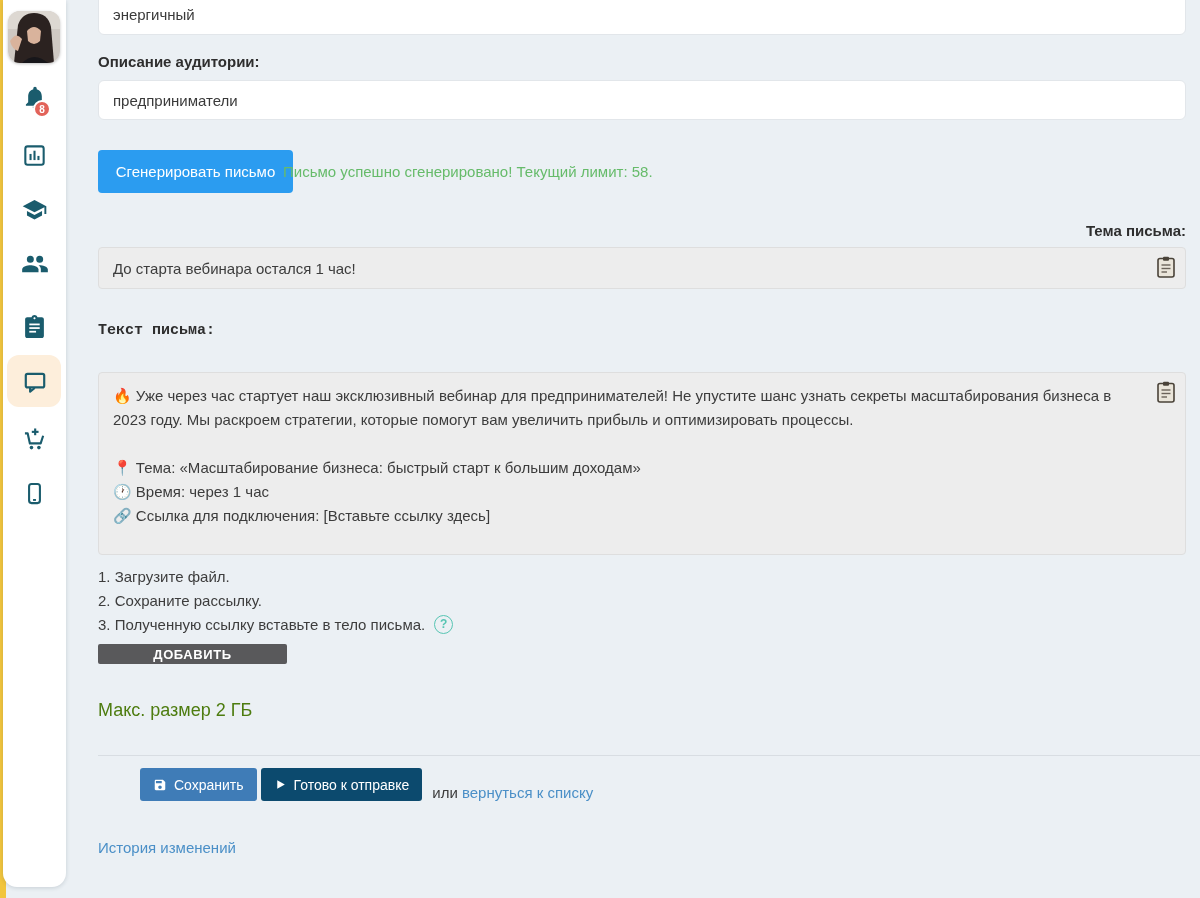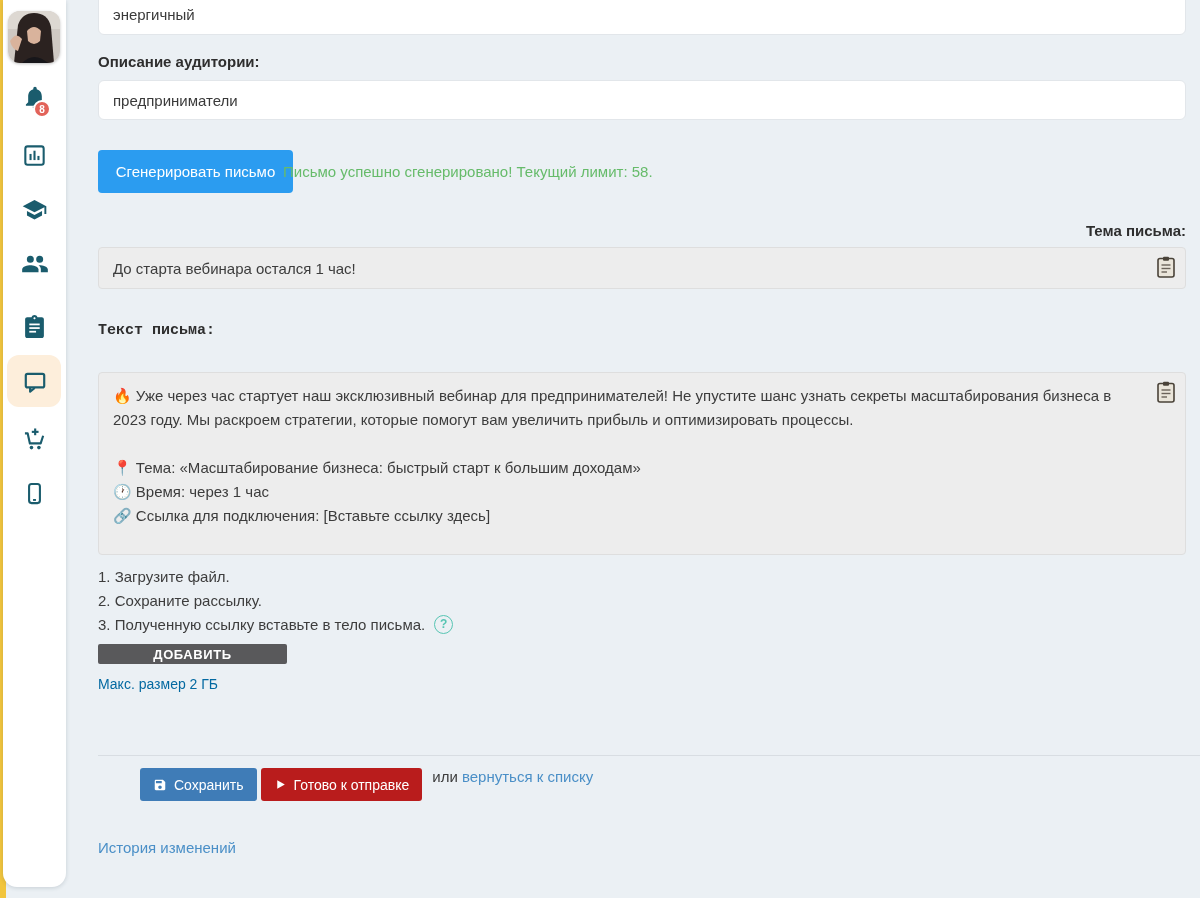--- a/index.html
+++ b/index.html
@@ -82,31 +82,31 @@
     display:inline-flex; width:19px; height:19px; margin-left:9px;
     border:1.5px solid #57c5b3; border-radius:50%; color:#57c5b3;
     font-size:12px; font-weight:bold; align-items:center; justify-content:center;
     cursor:pointer;
   }
   .btn-add {
     width:189px; height:20px; background:#59595b; border:none; border-radius:2px;
     color:#fff; font-size:13px; font-weight:bold; letter-spacing:.6px;
     font-family:"Liberation Sans",sans-serif; cursor:pointer;
   }
-  .size-note { font-size:14px; color:#0369a1; }
+  .size-note { font-size:18px; color:#4d7c0f;margin-top:24px; }
 
   .divider { position:absolute; height:1px; background:#d8dde2; left:32px; right:0; }
 
   .btn-save, .btn-ready {
     height:33px; border:none; border-radius:3px; color:#fff; font-size:14px;
     font-family:"Liberation Sans",sans-serif; display:inline-flex;
     align-items:center; gap:7px; padding:0 13px; cursor:pointer;
   }
   .btn-save  { background:#3f7cb7; }
-  .btn-ready { background:#b91c1c; margin-left:4px; }
+  .btn-ready { background:#0c4a6e; margin-left:4px; }
   .or-line { font-size:15px; color:#3c3c3c; margin-left:10px; }
   a.link { color:#4a8fc7; text-decoration:none; cursor:pointer; }
 </style>
 </head>
 <body>
 
 <div id="app">
   <div class="yellow-edge"></div>
 
   <nav class="sidebar">
@@ -247,21 +247,21 @@
     </div>
 
     <div class="col" style="top:644px;">
       <button class="btn-add">ДОБАВИТЬ</button>
     </div>
 
     <div class="col size-note" style="top:676px;">Макс. размер 2 ГБ</div>
 
     <div class="divider" style="top:755px;"></div>
 
-    <div class="col" style="top:768px; display:flex; align-items:flex-start;padding-left:42px;">
+    <div class="col" style="top:768px; display:flex; align-items:flex-end;padding-left:42px;">
       <button class="btn-save">
         <svg width="14" height="14" viewBox="0 0 24 24">
           <path fill="#ffffff" d="M17 3H5c-1.1 0-2 .9-2 2v14c0 1.1.9 2 2 2h14c1.1 0 2-.9 2-2V7l-4-4zm-5 16c-1.66 0-3-1.34-3-3s1.34-3 3-3 3 1.34 3 3-1.34 3-3 3zm3-10H5V5h10v4z"></path>
         </svg>
         <span>Сохранить</span>
       </button>
       <button class="btn-ready">
         <svg width="13" height="13" viewBox="0 0 24 24">
           <path fill="#ffffff" d="M6 4v16l14-8z"></path>
         </svg>

